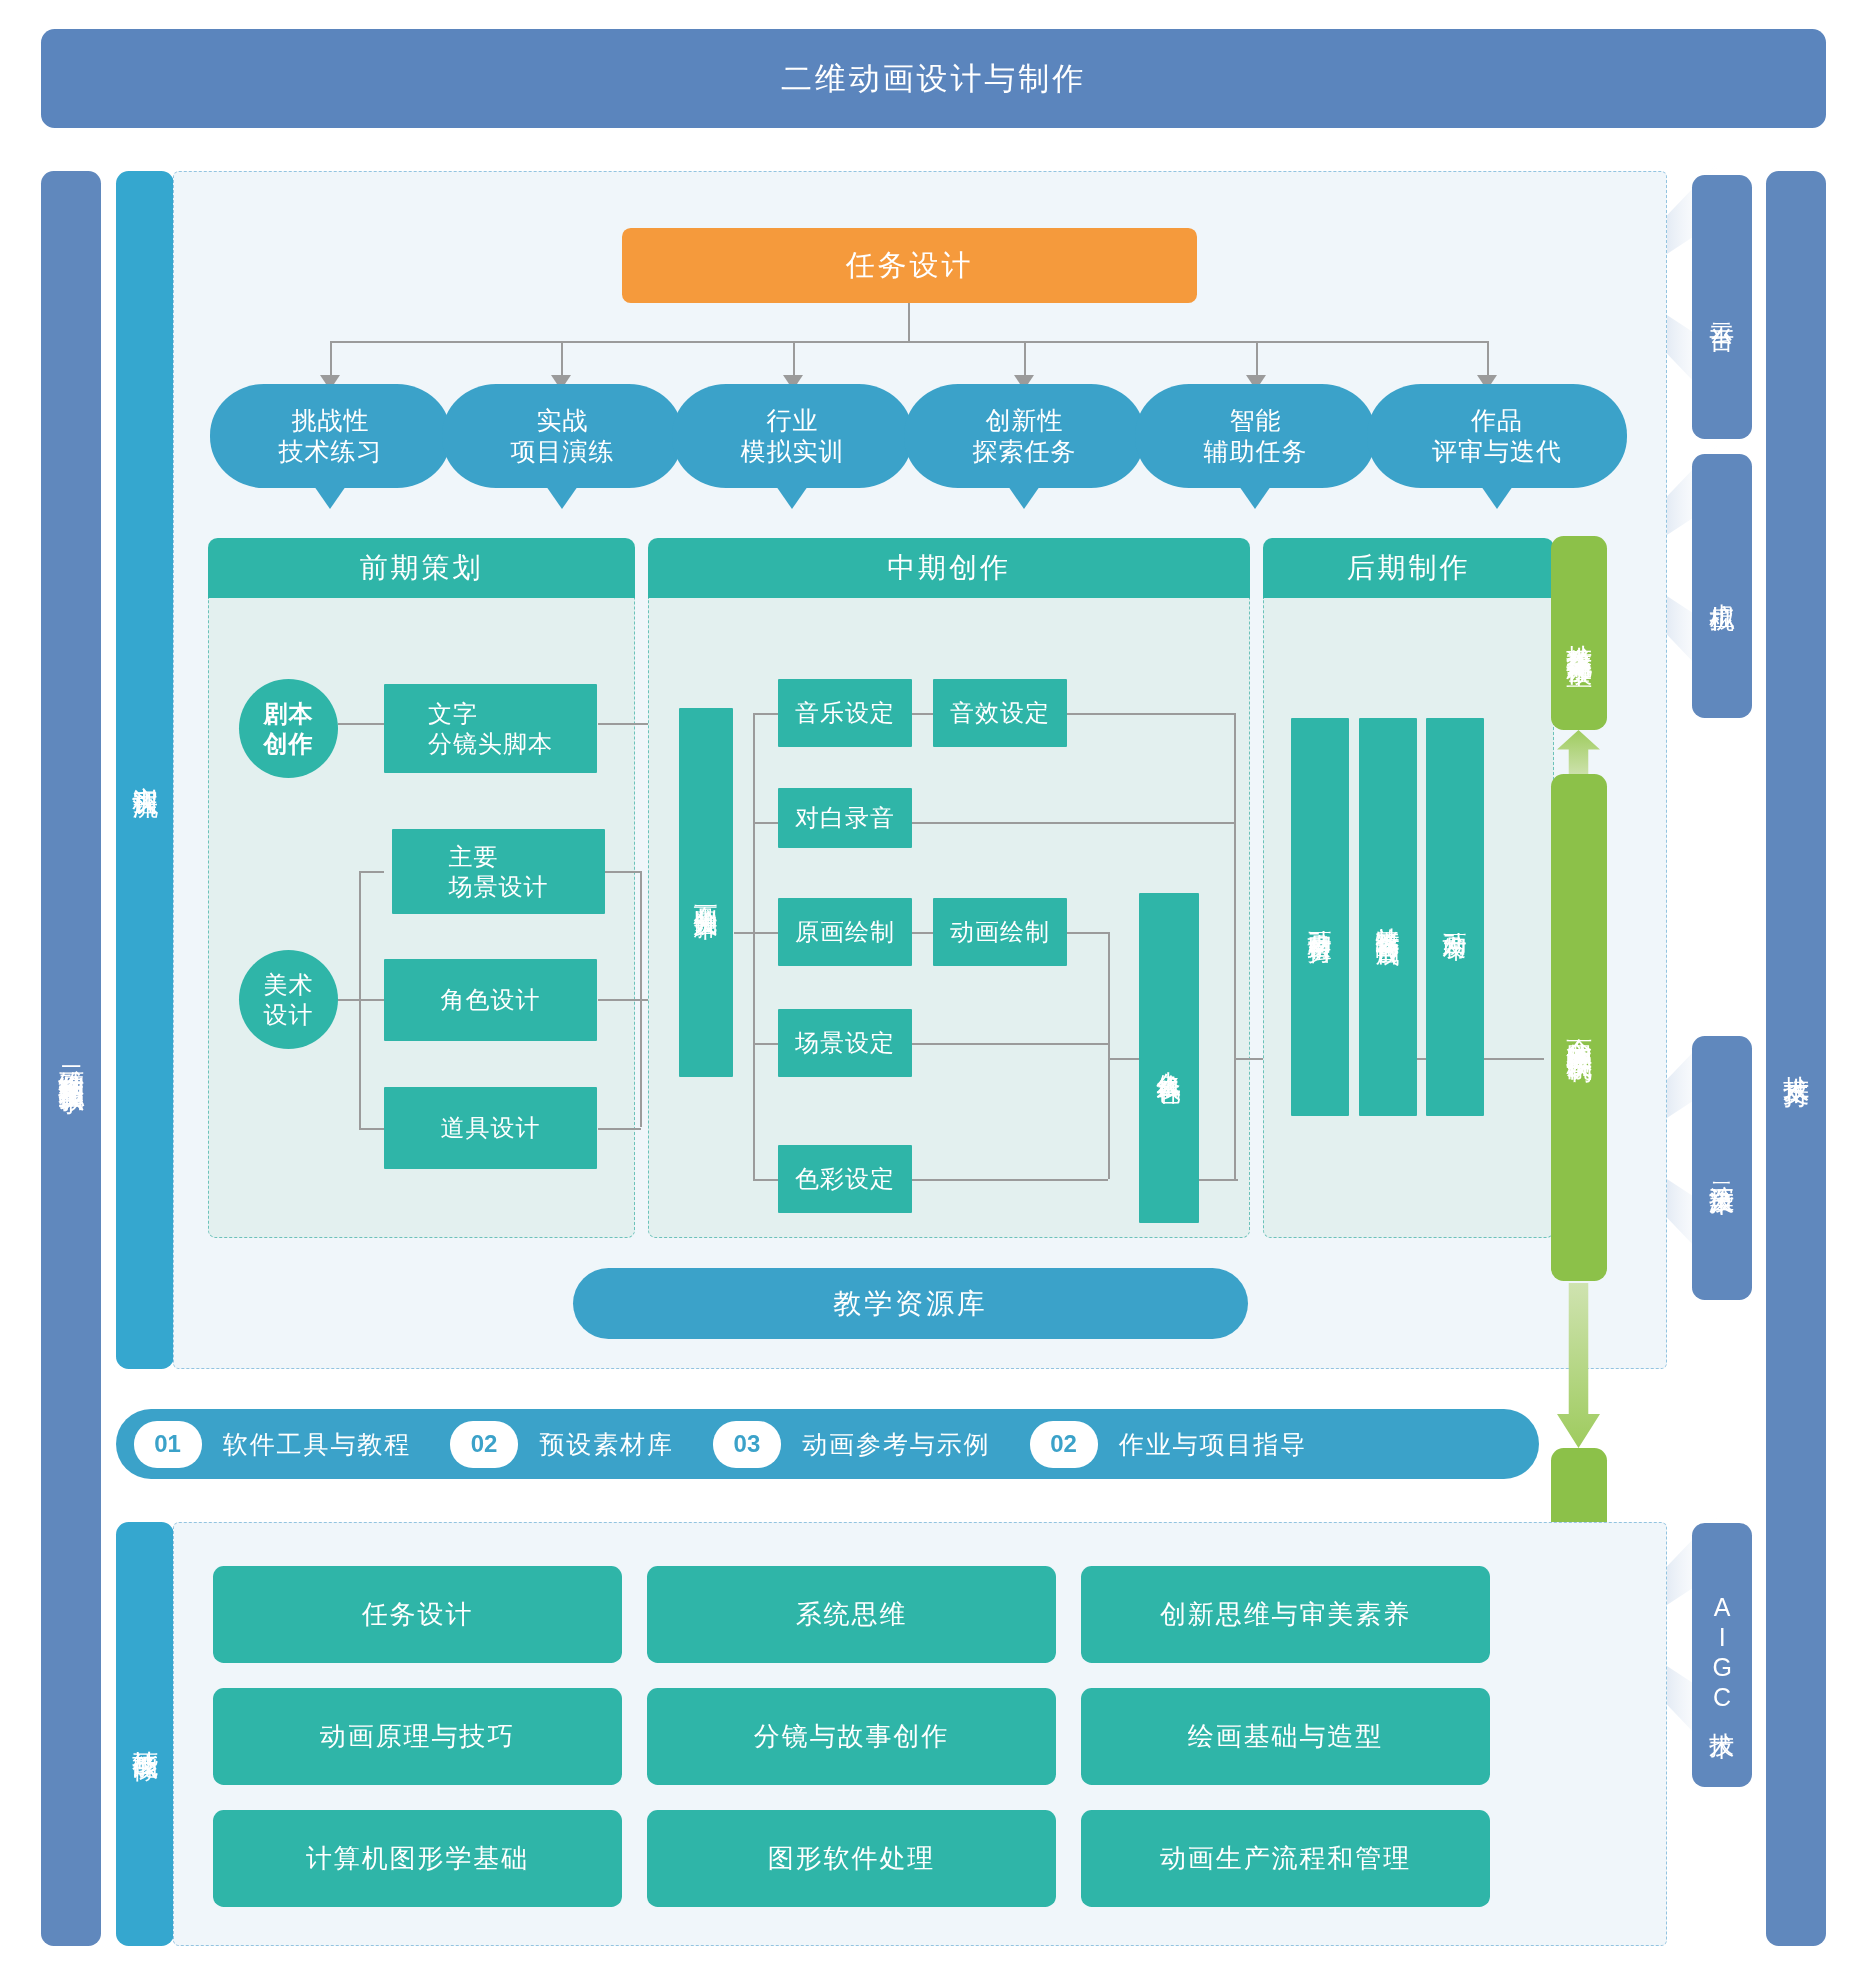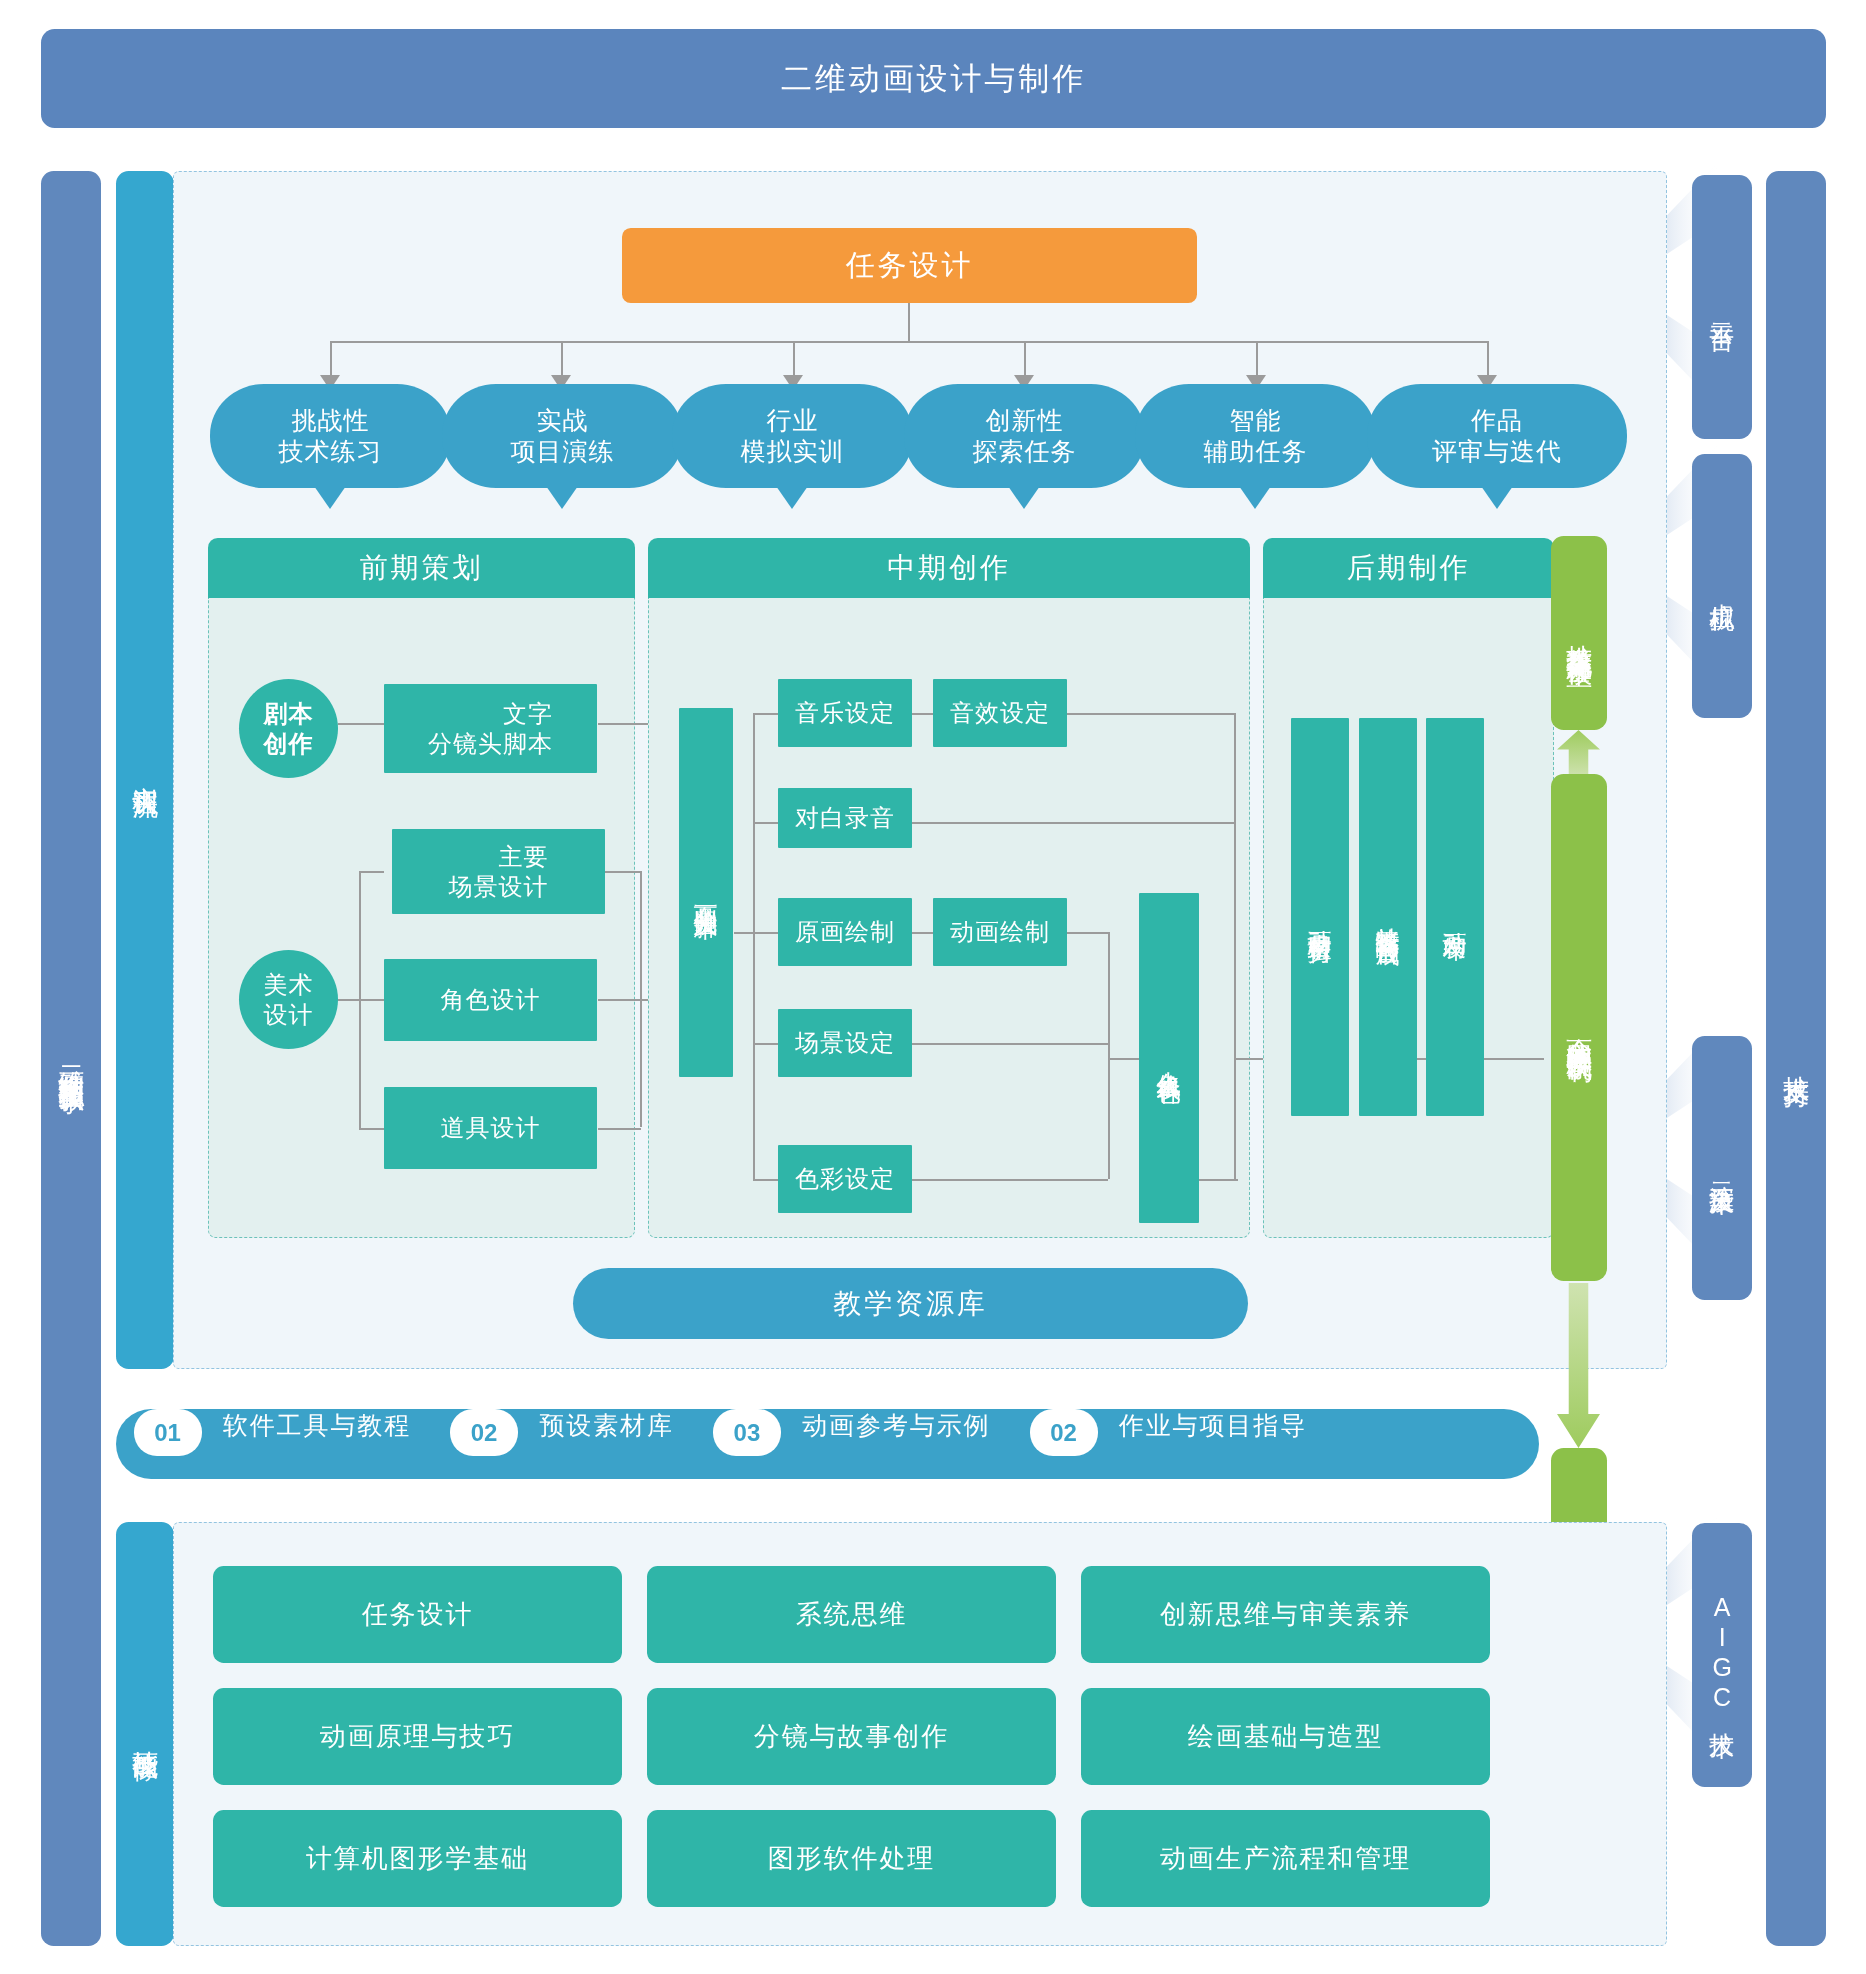--- a/index.html
+++ b/index.html
@@ -9,21 +9,21 @@
   #root {
     position: relative;
     width: 1867px;
     height: 1975px;
     background: #ffffff;
     overflow: hidden;
   }
 
   
   .abs { position: absolute; }
-  .ctr { display:flex; align-items:center; justify-content:center; text-align:right; }
+  .ctr { display:flex; align-items:center; justify-content:center; text-align:left; }
   .vtext {
     writing-mode: vertical-rl;
     text-orientation: upright;
     letter-spacing: 1.9px;
     line-height: 1.05;
   }
 
   
   #title-bar {
     left:41px; top:29px; width:1785px; height:99px;
@@ -134,21 +134,21 @@
   #res-lib {
     left:573px; top:1268px; width:675px; height:71px;
     background:#3ba2c9; border-radius:36px;
     color:#fff; font-size:28px; letter-spacing:2.9px;
   }
 
   
   #num-strip {
     left:116px; top:1409px; width:1423px; height:70px;
     background:#3ba2c9; border-radius:35px;
-    display:flex; align-items:flex-start; padding-left:17.5px;
+    display:flex; align-items:center; padding-left:17.5px;
   }
   .num-badge {
     width:68px; height:47px; background:#ffffff; color:#3ba2c9;
     border-radius:23px; font-size:24px; font-weight:bold;
     display:flex; align-items:center; justify-content:center;
     flex:0 0 auto;
   }
   .num-label {
     color:#ffffff; font-size:25px; letter-spacing:1.9px;
     margin:0 39px 0 21.3px; white-space:nowrap;

